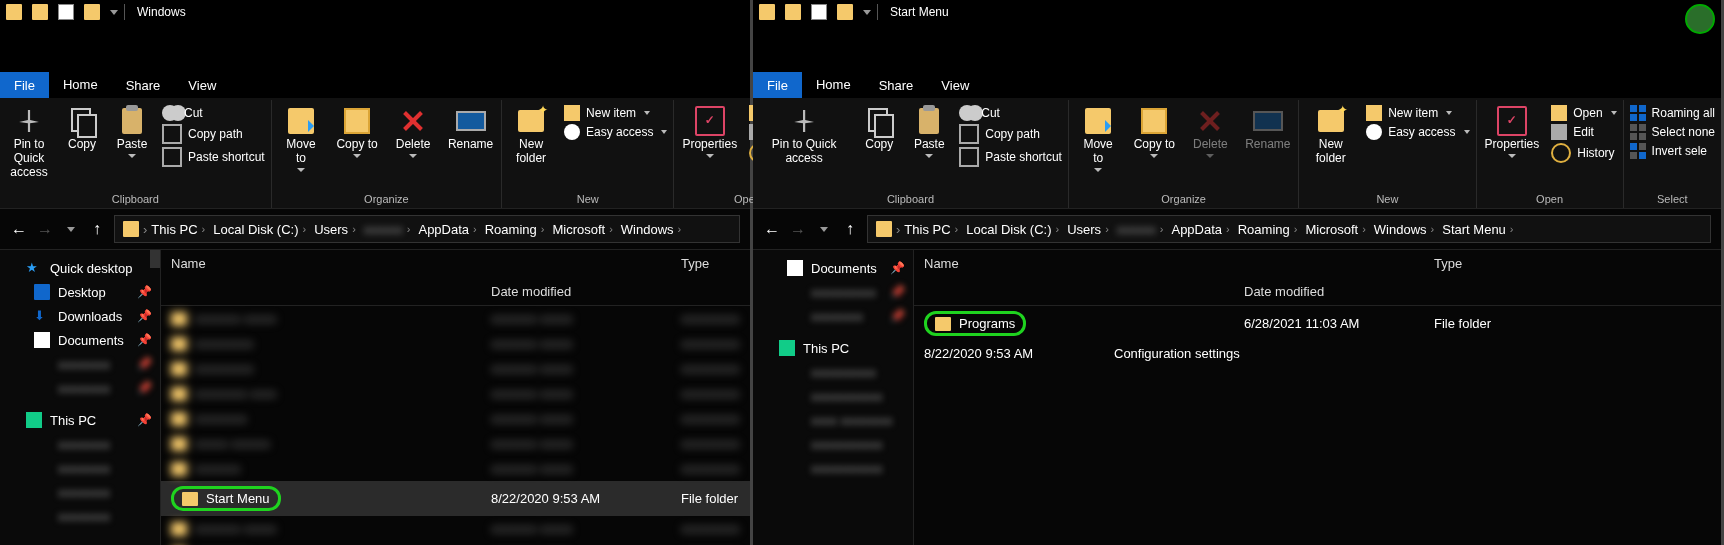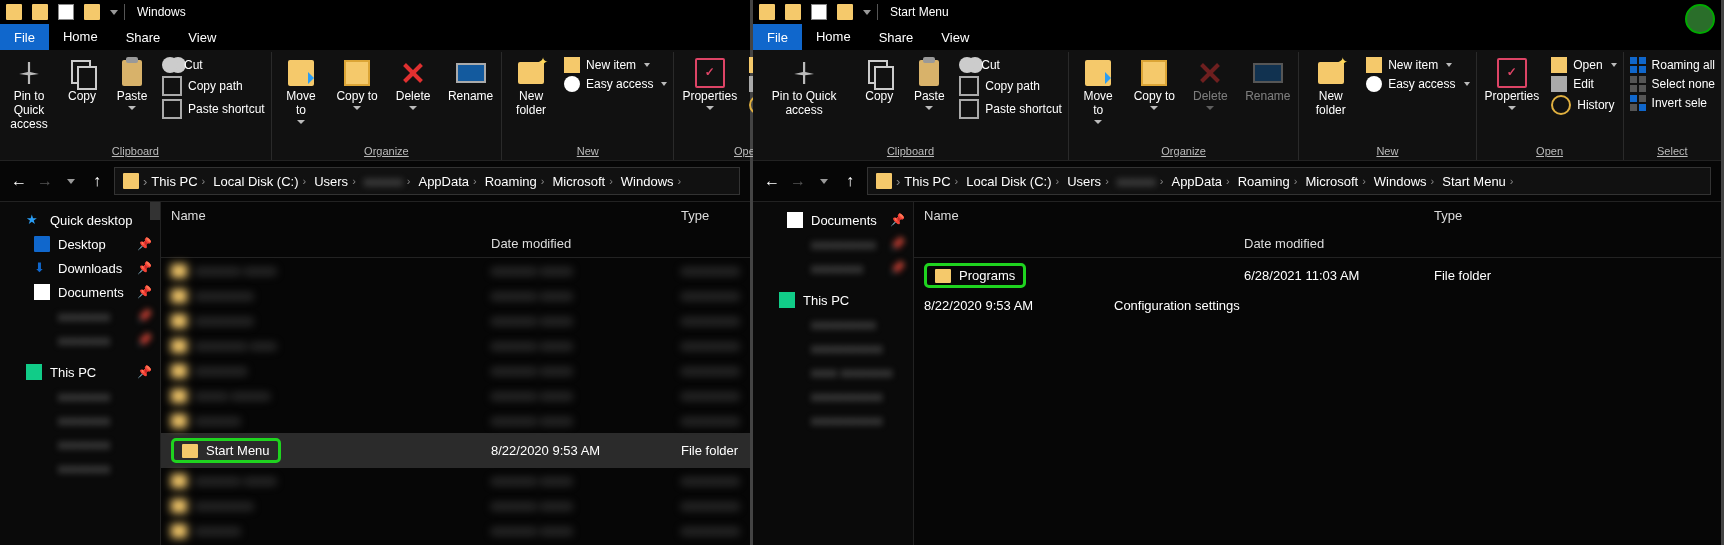--- a/index.html
+++ b/index.html
@@ -46,20 +46,21 @@
   .caret-down { width:0;height:0;border-left:4px solid transparent;border-right:4px solid transparent;border-top:5px solid #999; }
   .vline { width:1px; height:16px; background:#555; }
   .title-text { margin-left:6px; }
 
   
   .tabs {
     display:flex;
     background:#000;
     align-items:stretch;
     height:26px;
+    margin-top:48px;
   }
   .tab {
     padding: 4px 14px;
     color:#fff;
     display:flex;
     align-items:center;
     cursor:pointer;
   }
   .tab-file { background:#1067cc; }
   .tab-active { background:#000; border-bottom:2px solid #000; box-shadow: inset 0 -2px 0 #000; }
@@ -83,21 +84,20 @@
     align-items:flex-start;
     gap:6px;
     min-height:90px;
   }
   .group-label {
     font-size:11px;
     color:#bbb;
     padding: 1px 0 3px 0;
     text-align:center;
     width:100%;
-    text-decoration:underline;
   }
   .rbtn {
     display:flex;
     flex-direction:column;
     align-items:center;
     justify-content:flex-start;
     min-width:42px;
     padding: 4px 4px 0 4px;
     text-align:center;
     line-height:1.15;
@@ -209,21 +209,21 @@
   .b .col-name{flex:0 0 300px;}
   .row {
     display:flex; align-items:center; padding:3px 0; font-size:13px;
   }
   .row .cell{padding:2px 10px;}
   .row .cell.name{flex:0 0 300px;display:flex;align-items:center;gap:8px;}
   .row .cell.date{flex:0 0 170px;}
   .row .cell.type{flex:1;}
   .row.blur{ filter:blur(4px); color:#777;}
   .row.selected{ background:#2b2b2b; }
-  .highlight-box{ border:3px solid #1fd31f; border-radius:5px; padding:1px 0;}
+  .highlight-box{ border:3px solid #1fd31f; border-radius:12px; padding:1px 0;}
   .fi{ width:16px;height:14px;background:#f5c96b;border-radius:1px;display:inline-block;}
   .ini{ width:14px;height:16px;background:#999;display:inline-block;}
 
   .win-b .col-name{flex:0 0 300px;}
   .badge-face{position:absolute; right:6px; top:4px; width:26px;height:26px; border-radius:50%; background:#2a6e2a; border:2px solid #0a0; }
 </style>
 </head>
 <body>
 
 <div class="window win-a">

